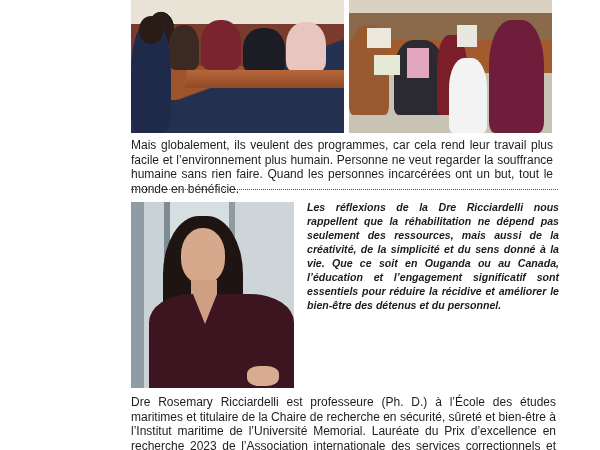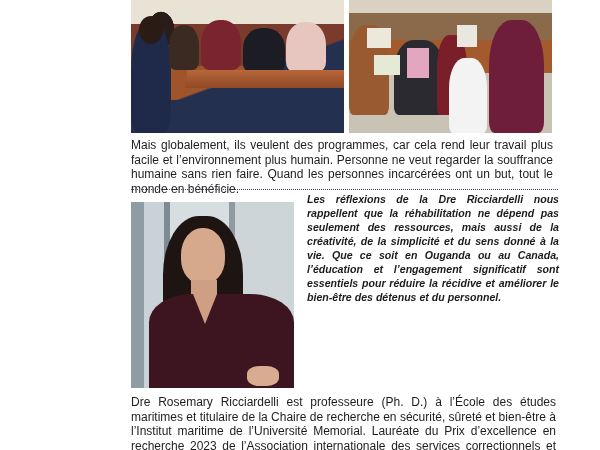--- a/index.html
+++ b/index.html
@@ -39,21 +39,21 @@
     .para {
       position: absolute; font-size: 12px; line-height: 14.6px;
       text-align: justify; margin: 0;
     }
     #para-1 { left: 131px; top: 138px; width: 422px; }
     #divider {
       position: absolute; left: 131px; top: 189px; width: 427px; height: 0;
       border-top: 1.5px dotted #3b4a8a;
     }
     #quote {
-      position: absolute; left: 307px; top: 192px; width: 252px;
+      position: absolute; left: 307px; top: 200px; width: 252px;
       font-size: 10.6px; line-height: 14px; font-weight: bold; font-style: italic;
       text-align: justify; margin: 0; color: #1b1b1b;
     }
     #bio { left: 131px; top: 395px; width: 425px; }
     #bio b { font-weight: normal; }
   </style>
 </head>
 <body>
 
 <div class="photo" id="photo-left">

